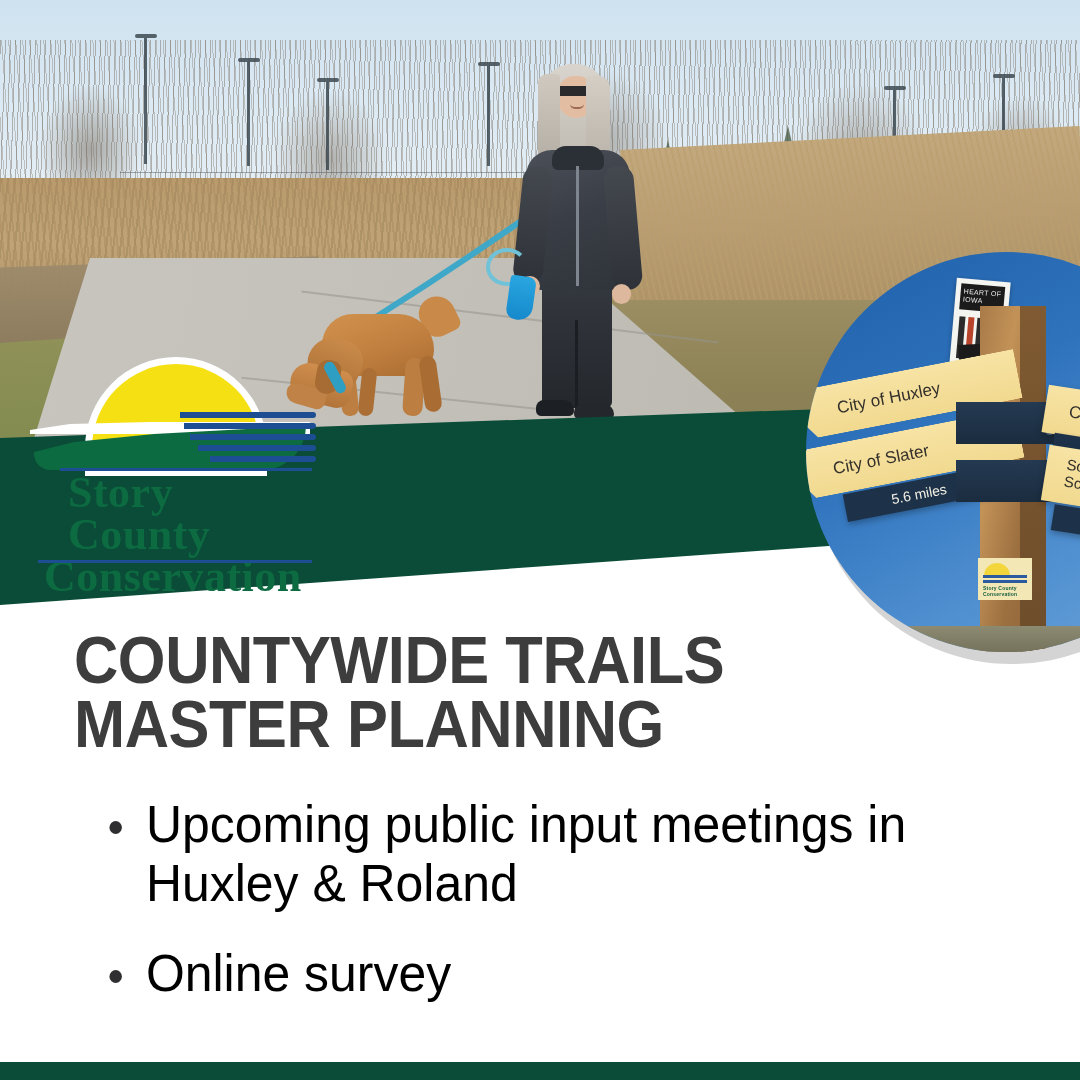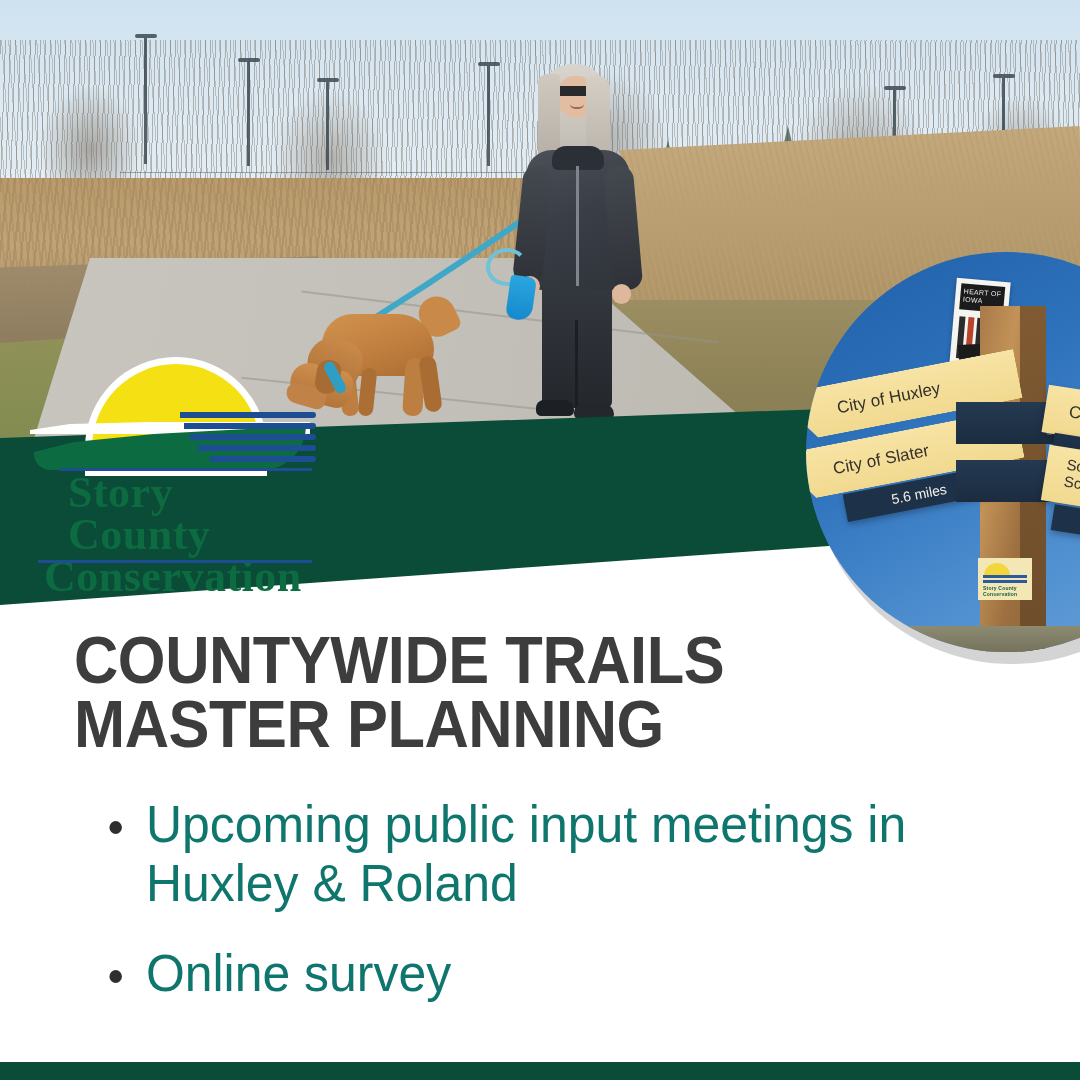--- a/index.html
+++ b/index.html
@@ -223,21 +223,21 @@
     background:#1d4e93; }
 
   
   .headline{ position:absolute; left:74px; top:628px; width:900px;
     color:#3d3d3d; font-family:"Liberation Sans Narrow","Liberation Sans", sans-serif;
     font-weight:bold; font-size:66px; line-height:.97; letter-spacing:-.5px;
     transform:scaleX(.93); transform-origin:left top; }
   .headline .l2{ display:block; }
 
   .bullets{ position:absolute; left:96px; top:795px; width:960px;
-    color:#0f766e; font-family:"Liberation Sans Narrow","Liberation Sans", sans-serif;
+    color:#000000; font-family:"Liberation Sans Narrow","Liberation Sans", sans-serif;
     font-weight:normal; font-size:52px; line-height:1.14; }
   .bullet{ position:relative; padding-left:52px; margin-bottom:30px;
     transform:scaleX(.96); transform-origin:left top; }
   .bullet .dot{ position:absolute; left:14px; top:26px; width:13px; height:13px;
     background:#2f2f32; border-radius:50%; }
 
   
   .bottom-bar{ position:absolute; left:0; top:1062px; width:1080px; height:18px;
     background:#0a4c37; }
 </style>

